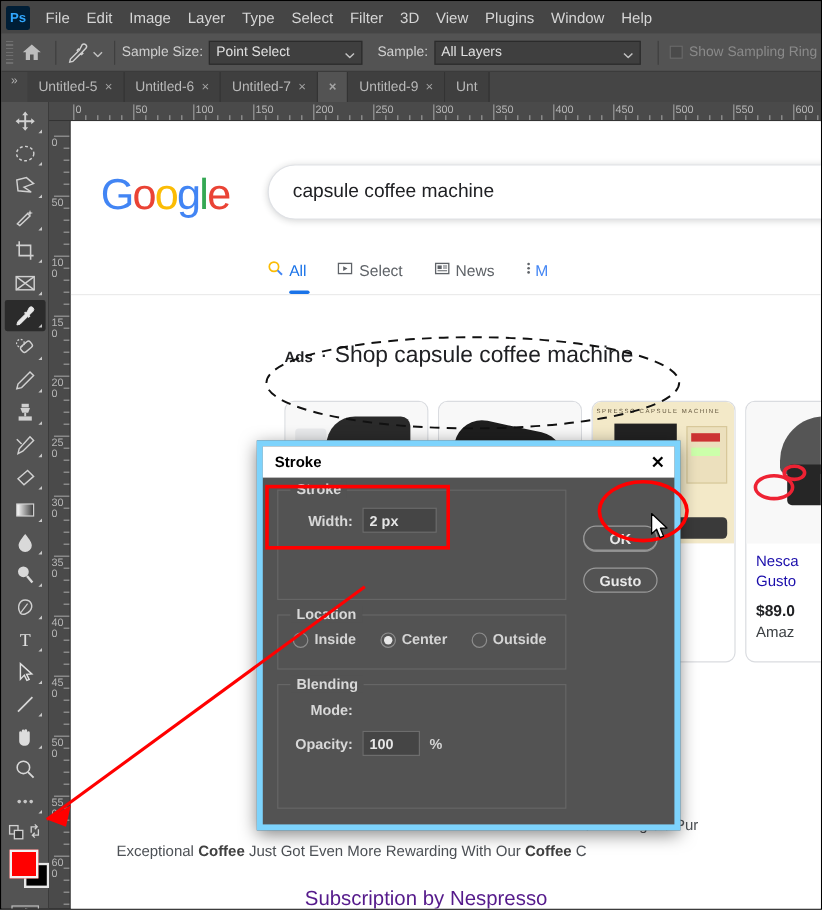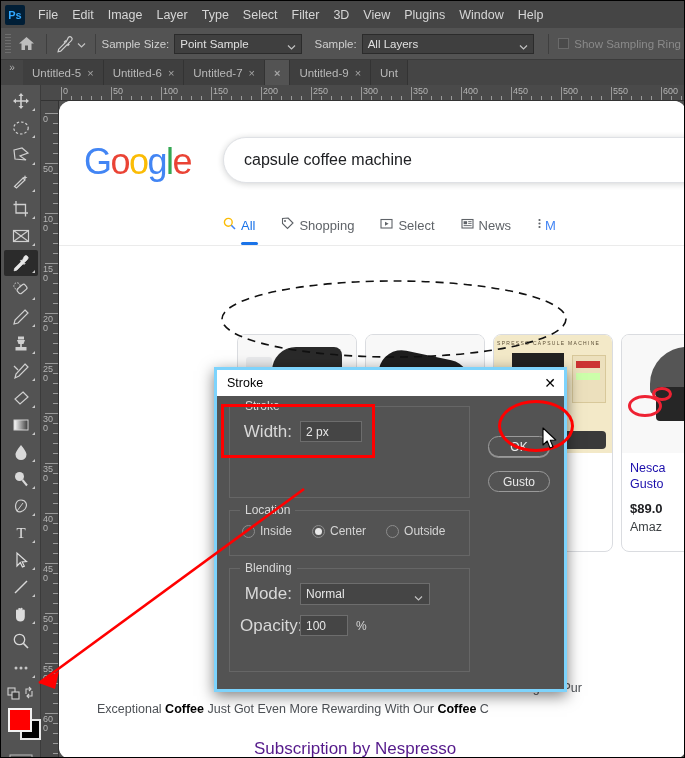--- a/index.html
+++ b/index.html
@@ -89,21 +89,21 @@
   }
   #vruler {
     position:absolute; left:40px; top:100px; width:18px; height:658px;
     background:#4a4a4a; border-right:1px solid #333; overflow:hidden;
   }
   .rl { position:absolute; font-size:9px; color:#b5b5b5; font-family:"Liberation Sans",sans-serif;}
   .tick { position:absolute; background:#9a9a9a; }
   
   #canvas {
     position:absolute; left:58px; top:100px; width:627px; height:658px;
-    background:#fff; overflow:hidden;border-radius:12px;
+    background:#fff; overflow:hidden;
   }
   #canvasinner { position:absolute; left:0; top:0; width:627px; height:658px;
     background:#fff; font-family:"Liberation Sans", sans-serif; }
   .g-logo { position:absolute; left:25px; top:40px; font-size:36px; font-weight:normal;
     letter-spacing:-1.5px; font-family:"Liberation Sans", sans-serif;}
   .g-logo span:nth-child(1){color:#4285f4;}
   .g-logo span:nth-child(2){color:#ea4335;}
   .g-logo span:nth-child(3){color:#fbbc05;}
   .g-logo span:nth-child(4){color:#4285f4;}
   .g-logo span:nth-child(5){color:#34a853;}
@@ -130,40 +130,41 @@
   .pcard {
     position:absolute; top:233px; width:120px; height:218px;
     border:1px solid #dadce0; border-radius:8px; background:#fff; overflow:hidden;
   }
   .pimg { width:100%; height:95px; background:#f8f8f8; position:relative; overflow:hidden;}
   .ptxt { padding:7px 8px; font-size:12.5px; line-height:16px; color:#1a0dab;}
   .pprice { padding:2px 8px; font-size:13px; font-weight:bold; color:#202124;}
   .pstore { padding:2px 8px; font-size:12.5px; color:#3c4043;}
   .botlink { position:absolute; font-size:17px; color:#551a8b; }
   .botdesc { position:absolute; font-size:12.5px; color:#4d5156; }
-  .botdesc b { color:#000000; }
+  .botdesc b { color:#404040; }
   
   #dialog {
     position:absolute; left:213px; top:366px; width:353px; height:325px;
-    background:#535353; border:3px solid #7dd3fc;
+    background:#535353; border:5px solid #7dd3fc;
     box-shadow:0 4px 14px rgba(0,0,0,.5);
+    font-weight:bold;
   }
   #dlg-title {
     height:26px; background:#fff; color:#000; font-size:12.5px;
     display:flex; align-items:center; justify-content:space-between;
     padding:0 8px 0 10px;
   }
   #dlg-body { position:relative; height:299px; padding:10px 12px; }
   .grp { border:1px solid #666; position:relative; margin-bottom:12px; }
   .grp > .gl {
     position:absolute; left:10px; top:-8px; background:#535353;
     padding:0 5px; font-size:12px; color:#d8d8d8;
   }
   .row { display:flex; align-items:center; gap:8px; }
-  .fld-label { font-size:17px; color:#d8d8d8; text-align:right; }
+  .fld-label { font-size:12px; color:#d8d8d8; text-align:right; }
   .txtfield {
     background:#454545; border:1px solid #6d6d6d; color:#e6e6e6;
     height:21px; font-size:12px; display:flex; align-items:center; padding:0 5px;
   }
   .swatch { width:55px; height:21px; background:#ff0000; border:1px solid #222;}
   .radio { width:13px; height:13px; border-radius:50%; border:1px solid #8d8d8d;
     display:inline-block; position:relative; background:#535353;}
   .radio.on:after { content:""; position:absolute; left:2px; top:2px;
     width:7px;height:7px;border-radius:50%;background:#e8e8e8;}
   .dsel {
@@ -224,21 +225,21 @@
     </svg>
     <span class="cv">
       <svg width="9" height="6" viewBox="0 0 9 6">
           <path d="M1 1.5 L4.5 5 L8 1.5" fill="none" stroke="#c2c2c2" stroke-width="1.2"></path>
         </svg>
     </span>
   </div>
   <div class="opt-sep"></div>
   <span class="opt-label">Sample Size:</span>
   <div class="opt-select" style="width:130px">
-    <span>Point Sample</span>
+    <span>Point Select</span>
     <span class="cv">
       <svg width="9" height="6" viewBox="0 0 9 6">
           <path d="M1 1.5 L4.5 5 L8 1.5" fill="none" stroke="#c2c2c2" stroke-width="1.2"></path>
         </svg>
     </span>
   </div>
   <span class="opt-label" style="margin-left:12px">Sample:</span>
   <div class="opt-select" style="width:175px">
     <span>All Layers</span>
     <span class="cv">
@@ -628,29 +629,20 @@
           <svg width="13" height="13" viewBox="0 0 13 13">
               <circle cx="5.3" cy="5.3" r="3.9" fill="none" stroke="#fbbc05" stroke-width="1.4"></circle>
               <path d="M8.3 8.3 L12 12" stroke="#4285f4" stroke-width="1.6"></path>
             </svg>
         </span>
         <span>All</span>
       </div>
       <div class="ntab">
         <span>
           <svg width="13" height="13" viewBox="0 0 13 13">
-              <path d="M7 1 L12 6 L6.5 11.5 L1.5 6.5 L1.5 1.5 Z" fill="none" stroke="#5f6368" stroke-width="1.1"></path>
-              <circle cx="4" cy="4" r="1" fill="#5f6368"></circle>
-            </svg>
-        </span>
-        <span>Shopping</span>
-      </div>
-      <div class="ntab">
-        <span>
-          <svg width="13" height="13" viewBox="0 0 13 13">
               <rect x="1" y="2.5" width="11" height="8.5" fill="none" stroke="#5f6368" stroke-width="1.1"></rect>
               <path d="M5 4.8 L8.6 6.8 L5 8.8 Z" fill="#5f6368"></path>
             </svg>
         </span>
         <span>Select</span>
       </div>
       <div class="ntab">
         <span>
           <svg width="13" height="13" viewBox="0 0 13 13">
               <rect x="1" y="2.5" width="11" height="8.5" fill="none" stroke="#5f6368" stroke-width="1.1"></rect>
@@ -667,20 +659,25 @@
               <circle cx="2.5" cy="6.5" r="1.1" fill="#5f6368"></circle>
               <circle cx="2.5" cy="10" r="1.1" fill="#5f6368"></circle>
             </svg>
         </span>
         <span style="color:#4285f4">M</span>
       </div>
     </div>
     <div id="navline"></div>
 
 
+    <div id="ads-head">
+      <span class="ads">Ads</span>
+      <span>·</span>
+      <span>Shop capsule coffee machine</span>
+    </div>
 
     <div class="pcard" style="left:178px">
       <div class="pimg">
         <div style="position:absolute;left:8px;top:22px;width:26px;height:48px;background:#e9eaec;border-radius:3px;"></div>
         <div style="position:absolute;left:34px;top:12px;width:70px;height:58px;background:#2a2a2a;border-radius:24px 8px 8px 16px;"></div>
         <div style="position:absolute;left:82px;top:32px;width:13px;height:13px;border-radius:50%;background:#7d7d7d;"></div>
       </div>
       <div class="ptxt"></div>
     </div>
 
@@ -766,28 +763,20 @@
           <span class="radio"></span>
           <span style="font-size:12px">Outside</span>
         </label>
       </div>
     </div>
 
     <div class="grp" style="width:241px;height:104px;padding:14px 10px 0 10px">
       <span class="gl">Blending</span>
       <div class="row" style="margin-bottom:10px">
         <span class="fld-label" style="width:52px">Mode:</span>
-        <span class="dsel" style="width:130px">
-          <span>Normal</span>
-          <span class="cv">
-            <svg width="9" height="6" viewBox="0 0 9 6">
-                <path d="M1 1.5 L4.5 5 L8 1.5" fill="none" stroke="#c2c2c2" stroke-width="1.2"></path>
-              </svg>
-          </span>
-        </span>
       </div>
       <div class="row" style="margin-bottom:10px">
         <span class="fld-label" style="width:52px">Opacity:</span>
         <span class="txtfield" style="width:48px">100</span>
         <span style="font-size:12px">%</span>
       </div>
     </div>
 
     <div style="position:absolute;right:14px;top:40px">
       <div class="btn pri" style="margin-bottom:14px">OK</div>

